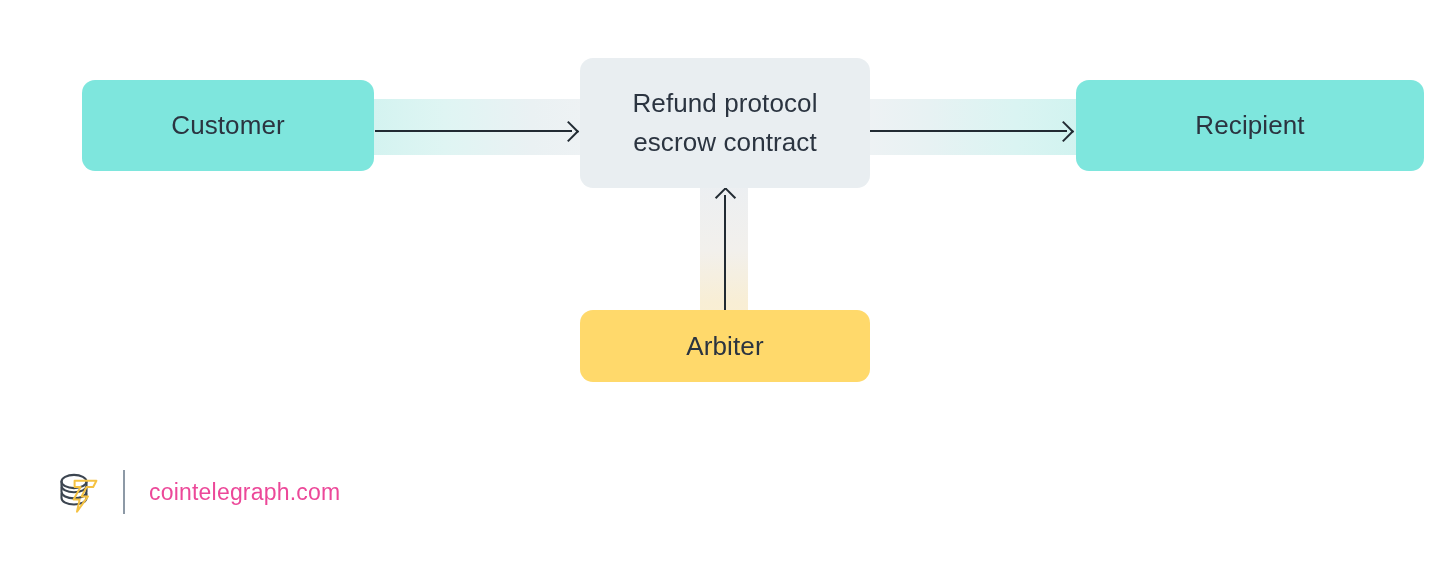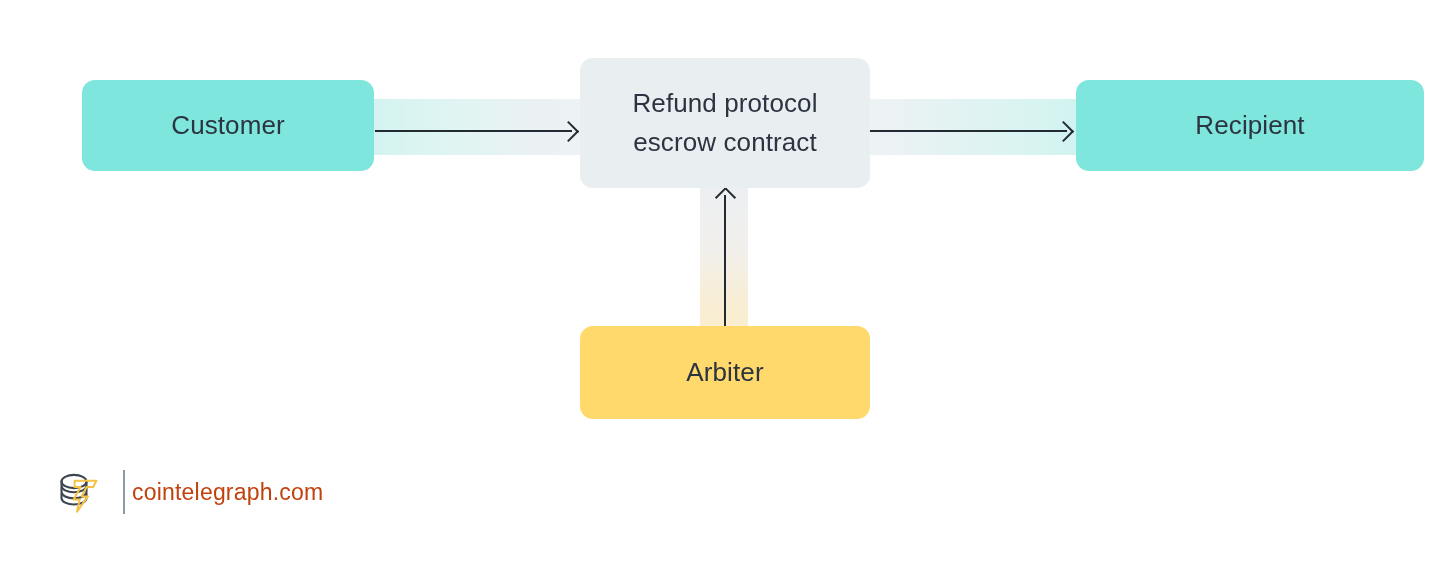--- a/index.html
+++ b/index.html
@@ -110,23 +110,23 @@
   }
   .node-recipient {
     left: 1076px;
     top: 80px;
     width: 348px;
     height: 91px;
     background: #7ee6dd;
   }
   .node-arbiter {
     left: 580px;
-    top: 326px;
+    top: 310px;
     width: 290px;
-    height: 93px;
+    height: 72px;
     background: #ffd96b;
   }
   .node-label {
     display: block;
     white-space: pre-line;
   }
 
   
   #footer {
     position: absolute;
@@ -142,23 +142,23 @@
     height: 48px;
     display: block;
   }
   #footer-divider {
     width: 2px;
     height: 44px;
     background: #8d99a6;
     margin-left: 20px;
   }
   #footer-text {
-    margin-left: 7px;
+    margin-left: 24px;
     font-size: 23px;
-    color: #c2410c;
+    color: #ec4899;
     letter-spacing: 0.2px;
   }
 </style>
 </head>
 <body>
 
 <div id="canvas">
 
   <div class="band band-h-left"></div>
   <div class="band band-h-right"></div>

